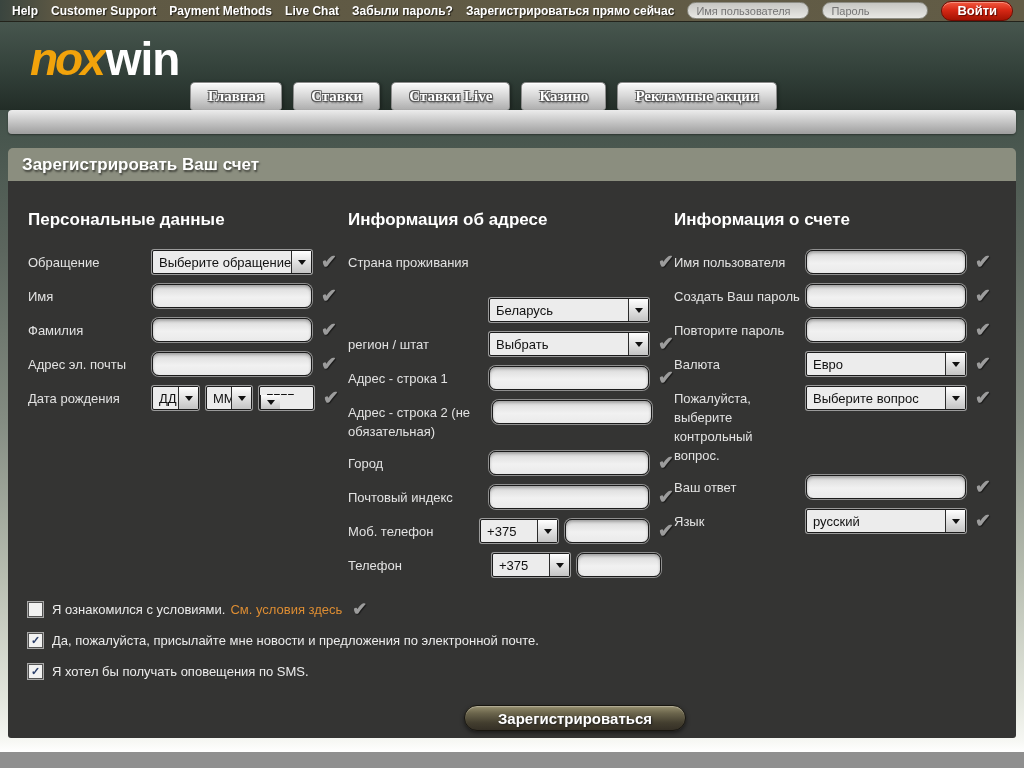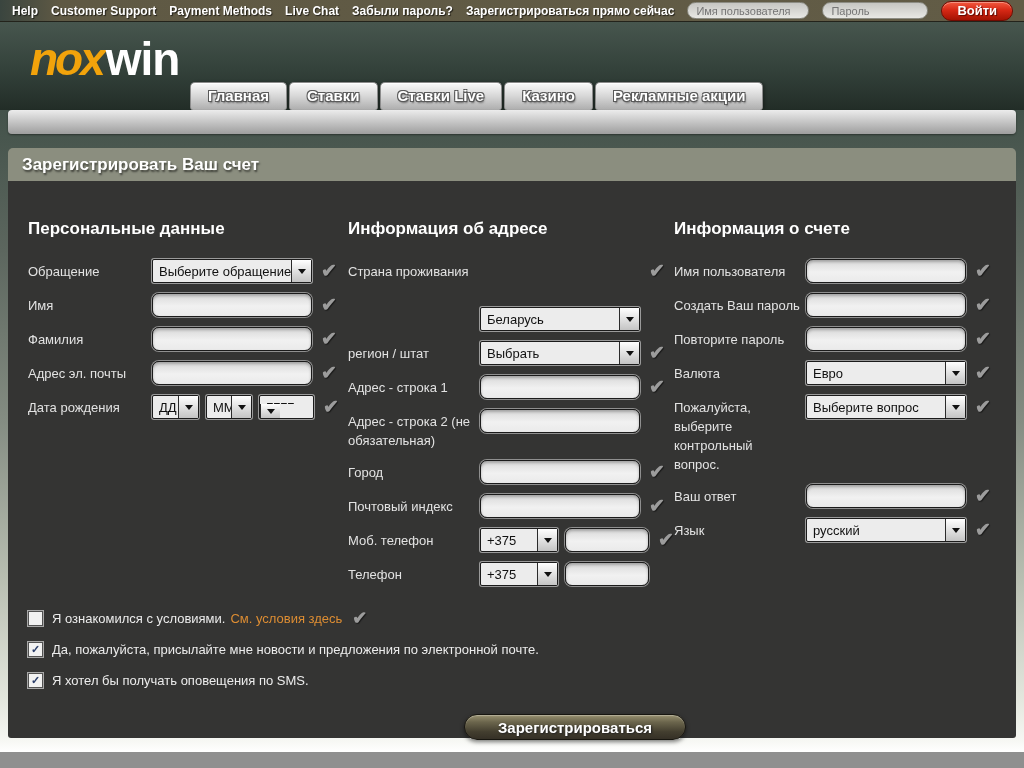--- a/index.html
+++ b/index.html
@@ -22,46 +22,46 @@
   .login-btn{height:18px;padding:0 15px;border-radius:10px;cursor:pointer;
     background:linear-gradient(180deg,#f25a40 0%,#d62815 45%,#a31303 100%);
     border:1px solid #6f0c02;color:#fff;font-weight:bold;font-size:13px;line-height:17px;
     text-shadow:1px 1px 1px #5a0a02;box-shadow:inset 0 1px 0 rgba(255,255,255,.35);}
   
   .header{position:absolute;top:22px;left:0;right:0;height:88px;
     background:linear-gradient(180deg,#47564e 0%,#33413a 55%,#222d27 100%);}
   .logo{position:absolute;left:30px;top:12px;font-size:46px;line-height:50px;cursor:default;}
   .logo .nox{color:#f2a30b;font-style:italic;font-weight:900;letter-spacing:-3px;padding-right:3px;}
   .logo .win{color:#fff;font-weight:800;letter-spacing:-1px;}
-  .tabs{position:absolute;left:190px;bottom:0;display:flex;gap:2px;align-items:flex-end;}
+  .tabs{position:absolute;left:190px;bottom:0;display:flex;gap:11px;align-items:flex-end;font-family:Liberation Serif, serif;}
   .tab{height:27px;padding:0 17px;cursor:pointer;white-space:nowrap;
     background:linear-gradient(180deg,#fafafa 0%,#d6d6d6 50%,#adadad 100%);
     border:1px solid #8c8c8c;border-bottom:none;border-radius:5px 5px 3px 3px;
     color:#fff;font-size:15px;font-weight:bold;line-height:26px;
     text-shadow:-1px -1px 0 #5a5a5a,1px -1px 0 #5a5a5a,-1px 1px 0 #5a5a5a,1px 1px 0 #5a5a5a,1px 2px 2px rgba(0,0,0,.5);
     box-shadow:inset 0 1px 0 #fff,2px 0 3px rgba(0,0,0,.25);}
   
   .graybar{position:absolute;top:110px;left:8px;right:8px;height:24px;border-radius:4px;
     background:linear-gradient(180deg,#ececec 0%,#c9c9c9 45%,#9e9e9e 100%);
     box-shadow:0 1px 2px rgba(0,0,0,.4);}
   .titlebar{position:absolute;top:148px;left:8px;right:8px;height:33px;box-sizing:border-box;
     background:#8b8e7f;border-radius:5px 5px 0 0;color:#fff;font-size:17px;font-weight:bold;
     line-height:33px;padding-left:14px;text-shadow:1px 2px 2px rgba(0,0,0,.55);}
   .panel{position:absolute;top:181px;left:8px;right:8px;height:557px;box-sizing:border-box;
-    background:#343433;border-radius:0 0 3px 3px;padding:32px 0 0 20px;}
+    background:#343433;border-radius:0 0 3px 3px;padding:23px 0 0 20px;}
   .footer{position:absolute;bottom:0;left:0;right:0;height:16px;background:#8f8f8f;}
   
   .cols{display:flex;min-height:334px;}
   .col{box-sizing:border-box;}
   .col.c0{width:320px;} .col.c1{width:326px;} .col.c2{flex:1;}
   .col-h{color:#fff;font-size:17px;font-weight:bold;margin:6px 0 20px 0;}
   .frow{display:flex;align-items:flex-start;margin-bottom:10px;}
   .flabel{font-size:13px;color:#e2e2e2;line-height:19px;padding-top:3px;box-sizing:border-box;}
   .c0 .flabel{width:120px;margin-right:4px;}
-  .c1 .flabel{width:128px;margin-right:4px;}
+  .c1 .flabel{width:128px;margin-right:16px;}
   .c2 .flabel{width:126px;margin-right:6px;}
   .fctrls{display:flex;gap:7px;align-items:center;}
   .inp{height:24px;border-radius:7px;border:1px solid #1b1b1b;box-sizing:border-box;
     box-shadow:0 0 0 1px #8f8f8f, inset 0 2px 3px rgba(0,0,0,.25);
     background:linear-gradient(180deg,#d8d8d8,#f1f1f1 55%,#eaeaea);
     padding:0 8px;font-size:13px;color:#222;outline:none;font-family:"Liberation Sans",sans-serif;}
   .sel{height:24px;border:1px solid #1b1b1b;box-shadow:0 0 0 1px #9a9a9a;background:#ececec;
     display:flex;box-sizing:border-box;border-radius:2px;cursor:pointer;}
   .sval{flex:1;font-size:13px;color:#111;padding:4px 0 0 6px;white-space:nowrap;overflow:hidden;}
   .sarw{width:19px;border-left:1px solid #2b2b2b;flex:none;

